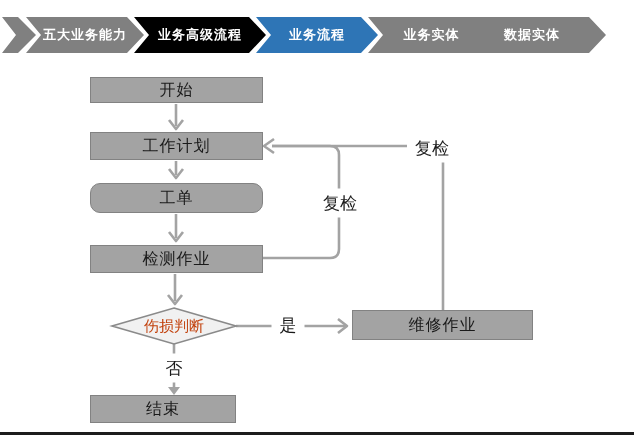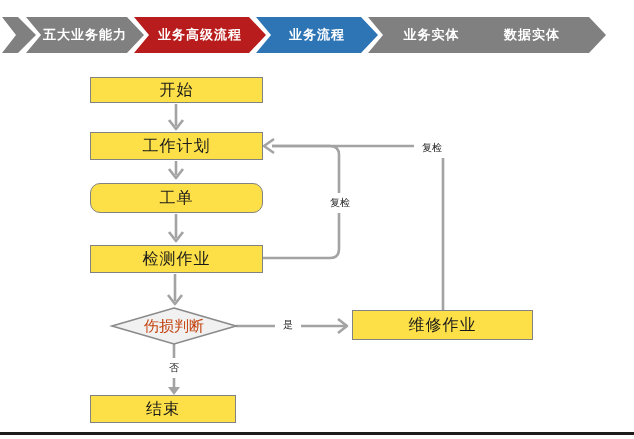--- a/index.html
+++ b/index.html
@@ -21,56 +21,56 @@
   .c1{left:26px;width:118px;}
   .c2{left:134px;width:132px;}
   .c3{left:256px;width:122px;}
   .c4{left:368px;width:127px;}
   .c5{left:458px;width:148px;text-align:right;}
   
   .flow-svg{position:absolute;left:0;top:0;}
   .ln{stroke:#a3a3a3;stroke-width:2.6;fill:none;stroke-linejoin:round;}
   .node{
     position:absolute;box-sizing:border-box;
-    background:#fde047;border:1.6px solid #828282;
+    background:#a3a3a3;border:1.6px solid #828282;
     display:flex;align-items:center;justify-content:center;
     font-size:16px;color:#1a1a1a;letter-spacing:1px;
   }
   .n-start{left:90px;top:77px;width:173px;height:26px;}
   .n-plan{left:90px;top:132px;width:173px;height:28px;text-align:right;}
   .n-order{left:90px;top:183px;width:173px;height:30px;border-radius:10px;}
   .n-inspect{left:90px;top:245px;width:173px;height:28px;}
   .n-repair{left:352px;top:310px;width:181px;height:30px;}
   .n-end{left:90px;top:395px;width:146px;height:28px;}
   .diamond-label{
     position:absolute;left:174px;top:326px;transform:translate(-50%,-50%);
     font-size:15px;color:#c2410c;white-space:nowrap;
   }
   .edge-label{
     position:absolute;transform:translate(-50%,-50%);
     background:#ffffff;padding:3px 8px;
-    font-size:10px;color:#1a1a1a;white-space:nowrap;
+    font-size:17px;color:#1a1a1a;white-space:nowrap;
   }
   .lbl-recheck-outer{left:432px;top:148px;}
   .lbl-recheck-inner{left:340px;top:203px;}
   .lbl-yes{left:288px;top:325px;}
   .lbl-no{left:174px;top:368px;}
   .bottom-rule{position:absolute;left:0;top:432px;width:634px;height:3px;background:#1c1c1c;}
 </style>
 </head>
 <body>
 
 <div class="stage">
 
   <div>
     <div class="chev-lead" style="background: rgb(128, 128, 128);"></div>
     <div class="chev c1" style="background: rgb(128, 128, 128);">
       <span>五大业务能力</span>
     </div>
-    <div class="chev c2" style="background: #b91c1c; font-family: Liberation Mono, monospace;">
+    <div class="chev c2" style="background: #000000; font-family: Liberation Mono, monospace;">
       <span>业务高级流程</span>
     </div>
     <div class="chev c3" style="background: rgb(46, 117, 182);">
       <span>业务流程</span>
     </div>
     <div class="chev c4" style="background: rgb(128, 128, 128);">
       <span>业务实体</span>
     </div>
     <div class="chev c5" style="background: rgb(128, 128, 128);">
       <span>数据实体</span>

